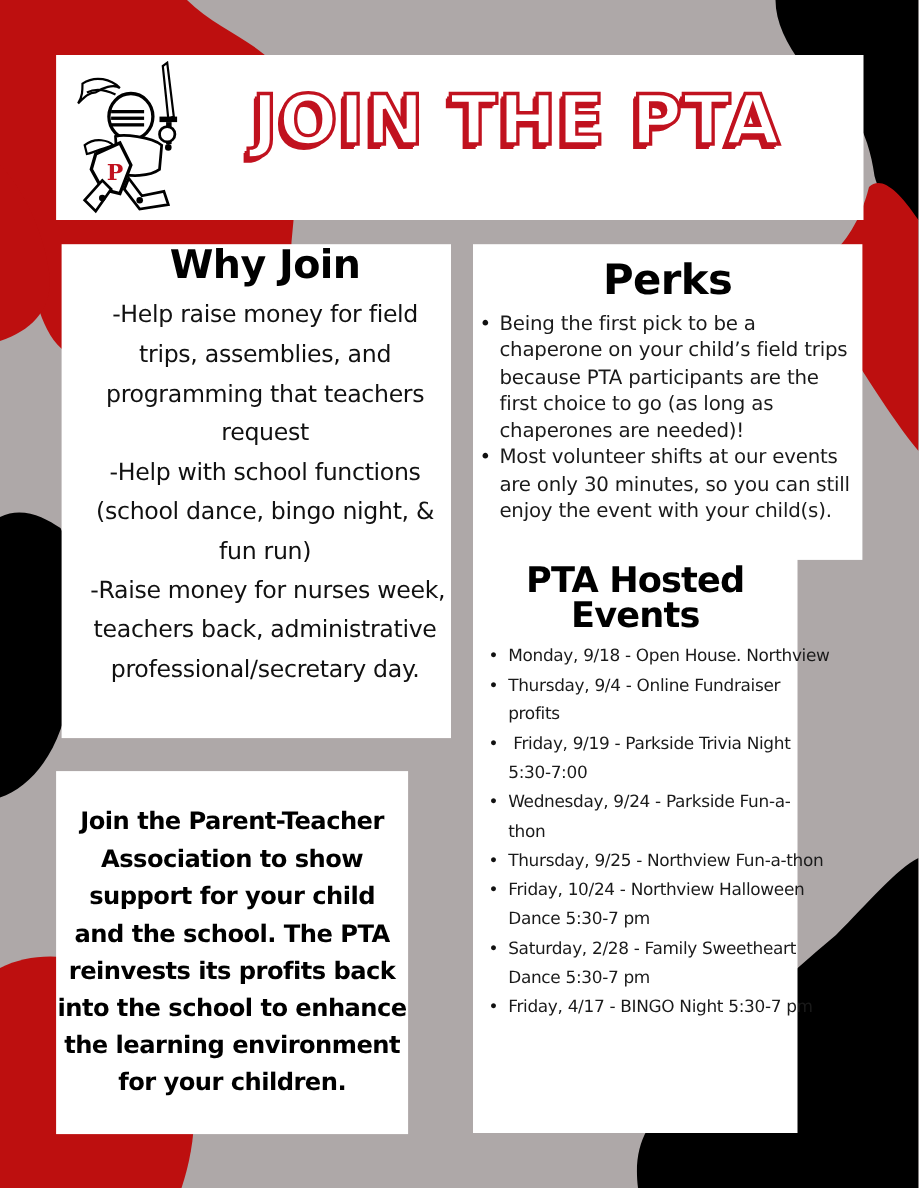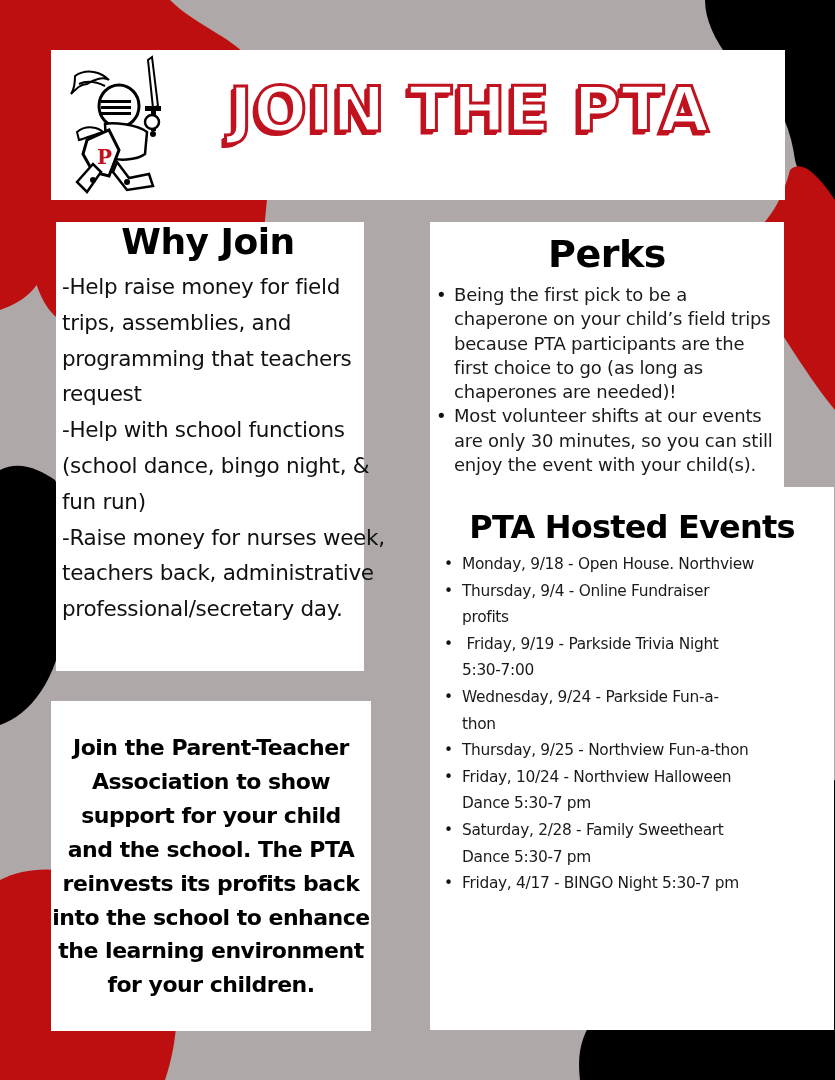--- a/index.html
+++ b/index.html
@@ -4,44 +4,44 @@
 <style>
   html, body { margin: 0; padding: 0; }
   body {
     width: 835px; height: 1080px; position: relative; overflow: hidden;
     background: #aea8a8;
     font-family: "DejaVu Sans", sans-serif;
   }
   svg.bg { position: absolute; left: 0; top: 0; width: 835px; height: 1080px; }
   .panel { position: absolute; background: #ffffff; box-sizing: border-box; }
   #banner { left: 51px; top: 50px; width: 734px; height: 150px; }
-  #why { left: 56px; top: 222px; width: 308px; height: 449px; padding: 0 10px 0 6px; }
+  #why { left: 56px; top: 222px; width: 354px; height: 449px; padding: 0 10px 0 26px; }
   #perks { left: 430px; top: 222px; width: 354px; height: 287px; }
-  #events { left: 430px; top: 487px; width: 404px; height: 543px; }
+  #events { left: 430px; top: 487px; width: 295px; height: 543px; }
   #join { left: 51px; top: 701px; width: 320px; height: 330px; }
 
   .banner-title {
     position: absolute; left: 178px; top: 28px;
     font-family: "DejaVu Sans", sans-serif; font-weight: bold;
     font-size: 63px; letter-spacing: 1px; line-height: 1;
     color: #ffffff;
     -webkit-text-stroke: 3px #c1121f;
     text-shadow: -3px 3px 0 #c1121f, -4px 4px 0 #c1121f;
   }
   .knight { position: absolute; left: 6px; top: 4px; width: 140px; height: 144px; }
 
   .why-title {
     text-align: center; font-weight: bold; font-size: 36px;
     line-height: 1; margin-top: 2px; letter-spacing: -0.5px; color: #000;
   }
   .why-body {
     font-size: 21.5px; line-height: 35.8px; color: #111; margin-top: 9px;
     letter-spacing: -0.3px;
   }
-  .why-body div { white-space: nowrap; }
+  .why-body div { white-space: nowrap; text-align: center; }
 
   .perks-title {
     text-align: center; font-weight: bold; font-size: 38px;
     line-height: 1; margin-top: 13px; color: #000; letter-spacing: -0.5px;
   }
   ul.blist { list-style: none; margin: 0; padding: 0; }
   ul.blist li { position: relative; color: #1a1a1a; }
   ul.blist li::before {
     content: "\2022"; position: absolute; color: #111;
   }

